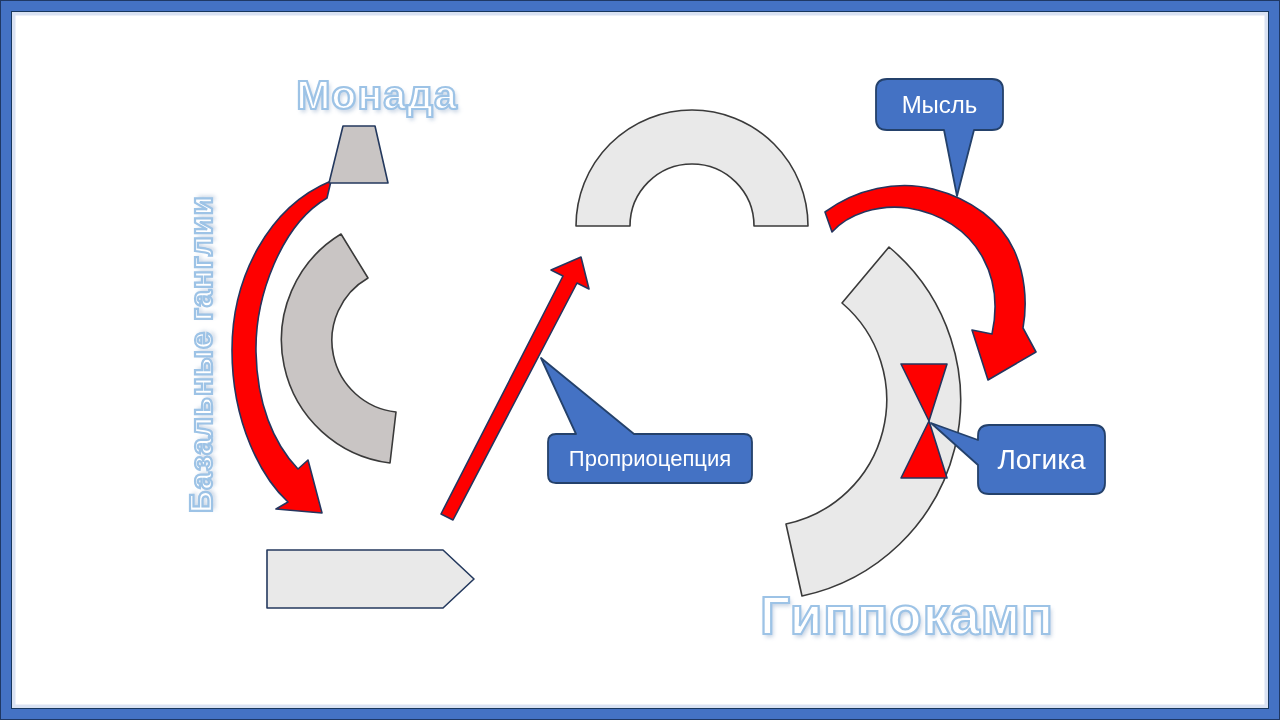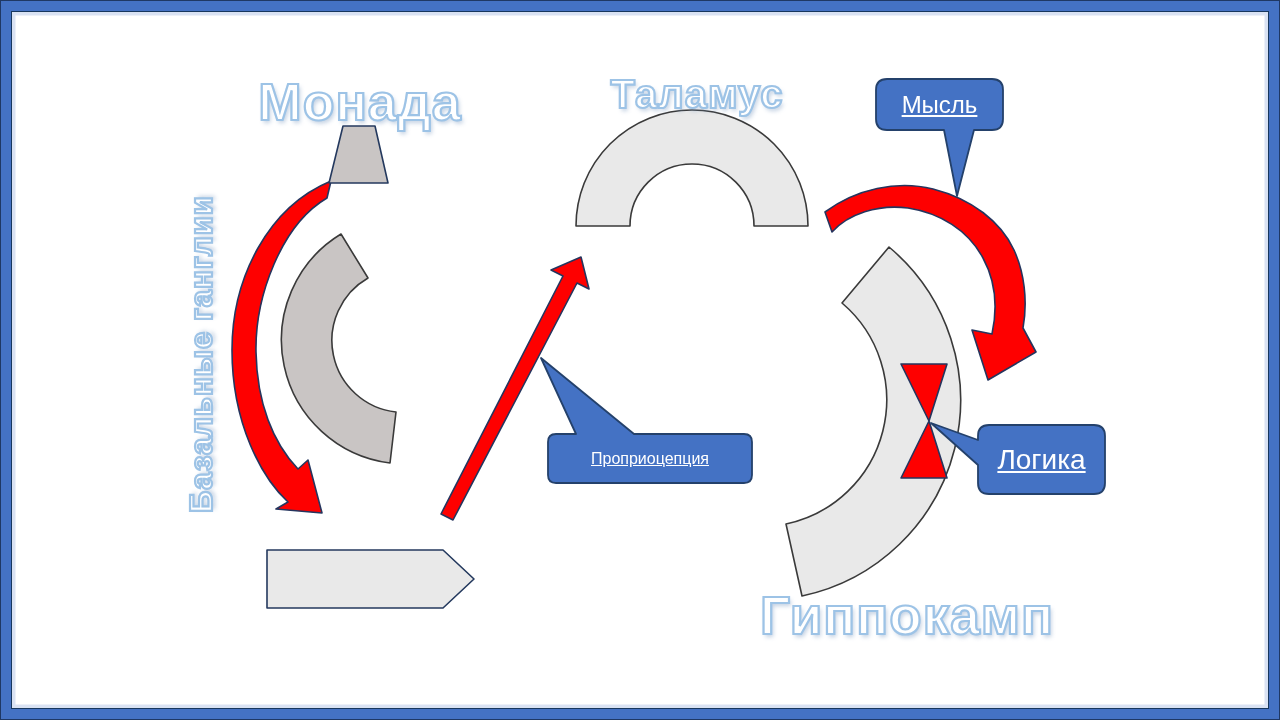--- a/index.html
+++ b/index.html
@@ -13,37 +13,37 @@
 
   svg.diagram{position:absolute;left:0;top:0;width:1280px;height:720px;}
 
   
   .wordart{
     position:absolute;color:#ffffff;font-weight:700;letter-spacing:1px;
     -webkit-text-stroke:2.2px #9DC3E6;
     text-shadow:2px 3px 4px rgba(120,150,190,.45), 0 0 1px #9DC3E6;
     text-align:center;white-space:nowrap;
   }
-  .wa-monada  {left:240px;top:72px; width:240px;font-size:52px;}
+  .wa-monada  {left:257px;top:72px; width:240px;font-size:41px;}
   .wa-talamus {left:578px;top:72px; width:238px;font-size:40px;}
   .wa-myshtsy {left:254px;top:610px;width:236px;font-size:43px;}
   .wa-gippokamp{left:760px;top:585px;width:286px;font-size:53px;}
   .wa-vertical{
     left:178px;top:172px;height:364px;width:48px;font-size:31px;
     writing-mode:vertical-rl;transform:rotate(180deg);
     display:flex;align-items:center;justify-content:center;
   }
 
   
   .callout-label{
     position:absolute;color:#ffffff;display:flex;align-items:center;justify-content:center;
-    text-align:center;white-space:nowrap;text-decoration:underline;
+    text-align:center;white-space:nowrap;
   }
   .cl-mysl   {left:876px;top:79px; width:127px;height:51px;font-size:24px;}
-  .cl-proprio{left:548px;top:434px;width:204px;height:49px;font-size:16px;}
+  .cl-proprio{left:548px;top:434px;width:204px;height:49px;font-size:22px;}
   .cl-logika {left:978px;top:425px;width:127px;height:69px;font-size:28px;}
 </style>
 </head>
 <body>
 
 <div class="stage">
 
   <div class="frame-outer"></div>
   <div class="frame-inner"></div>
 
@@ -77,21 +77,20 @@
              L 974,130 L 957,196 L 944,130 L 887,130 Q 876,130 876,119 L 876,90 Q 876,79 887,79 Z" fill="#4472C4" stroke="#24416B"></path>
 
     <path stroke-width="1.8" stroke-linejoin="round" d="M 556,434 L 576,434 L 541,358 L 634,434 L 744,434 Q 752,434 752,442 L 752,475
              Q 752,483 744,483 L 556,483 Q 548,483 548,475 L 548,442 Q 548,434 556,434 Z" fill="#4472C4" stroke="#24416B"></path>
 
     <path stroke-width="1.8" stroke-linejoin="round" d="M 989,425 L 1094,425 Q 1105,425 1105,436 L 1105,483 Q 1105,494 1094,494
              L 989,494 Q 978,494 978,483 L 978,465 L 931,423 L 978,440 L 978,436 Q 978,425 989,425 Z" fill="#4472C4" stroke="#24416B"></path>
   </svg>
 
   <div class="wordart wa-monada">Монада</div>
-  <div class="wordart wa-talamus">Таламус</div>
   <div class="wordart wa-vertical">Базальные ганглии</div>
   <div class="wordart wa-gippokamp">Гиппокамп</div>
 
   <div class="callout-label cl-mysl">Мысль</div>
   <div class="callout-label cl-proprio">Проприоцепция</div>
   <div class="callout-label cl-logika">Логика</div>
 
 </div>
 
 </body></html>

